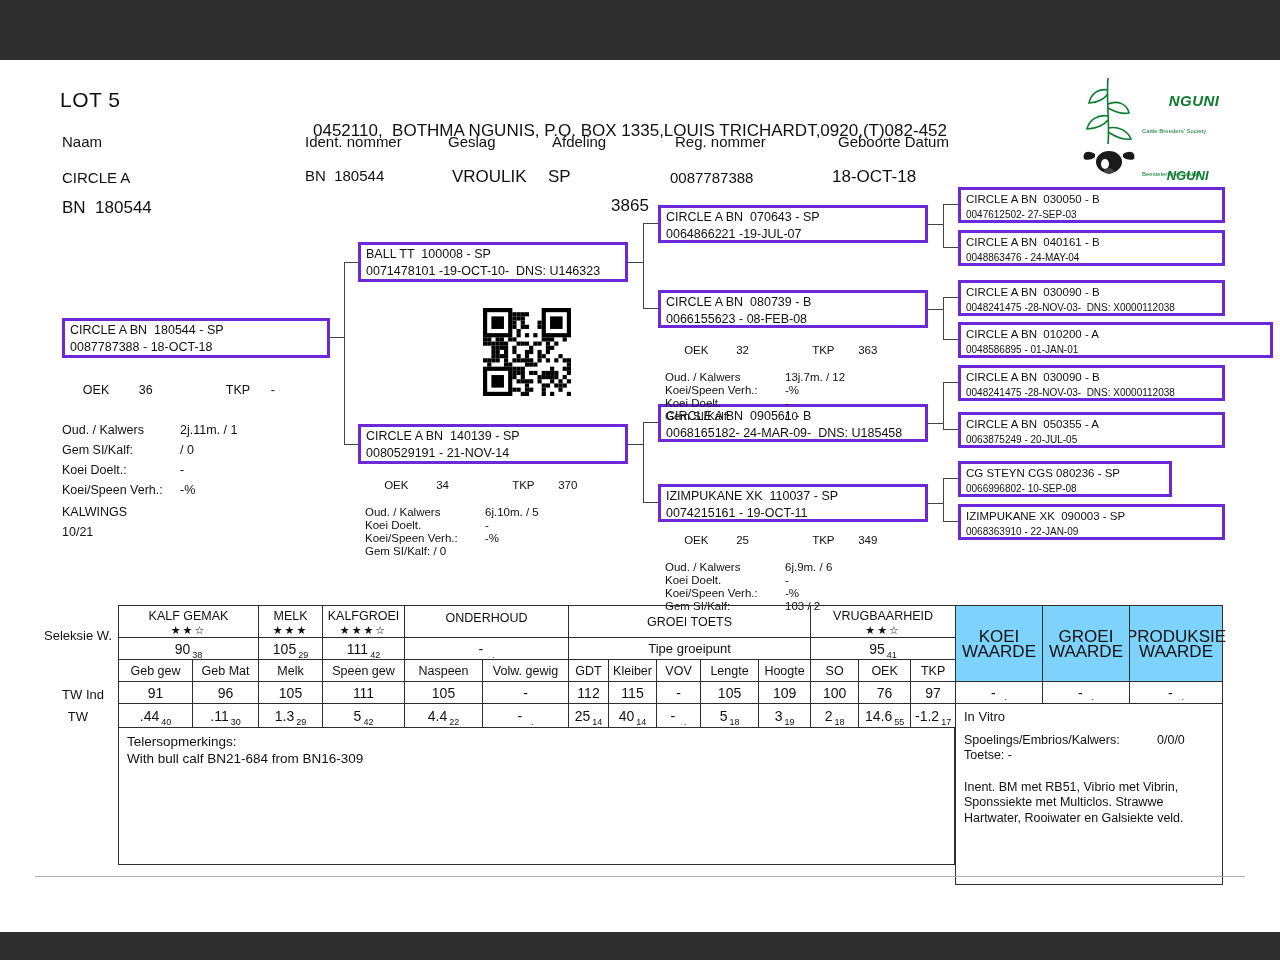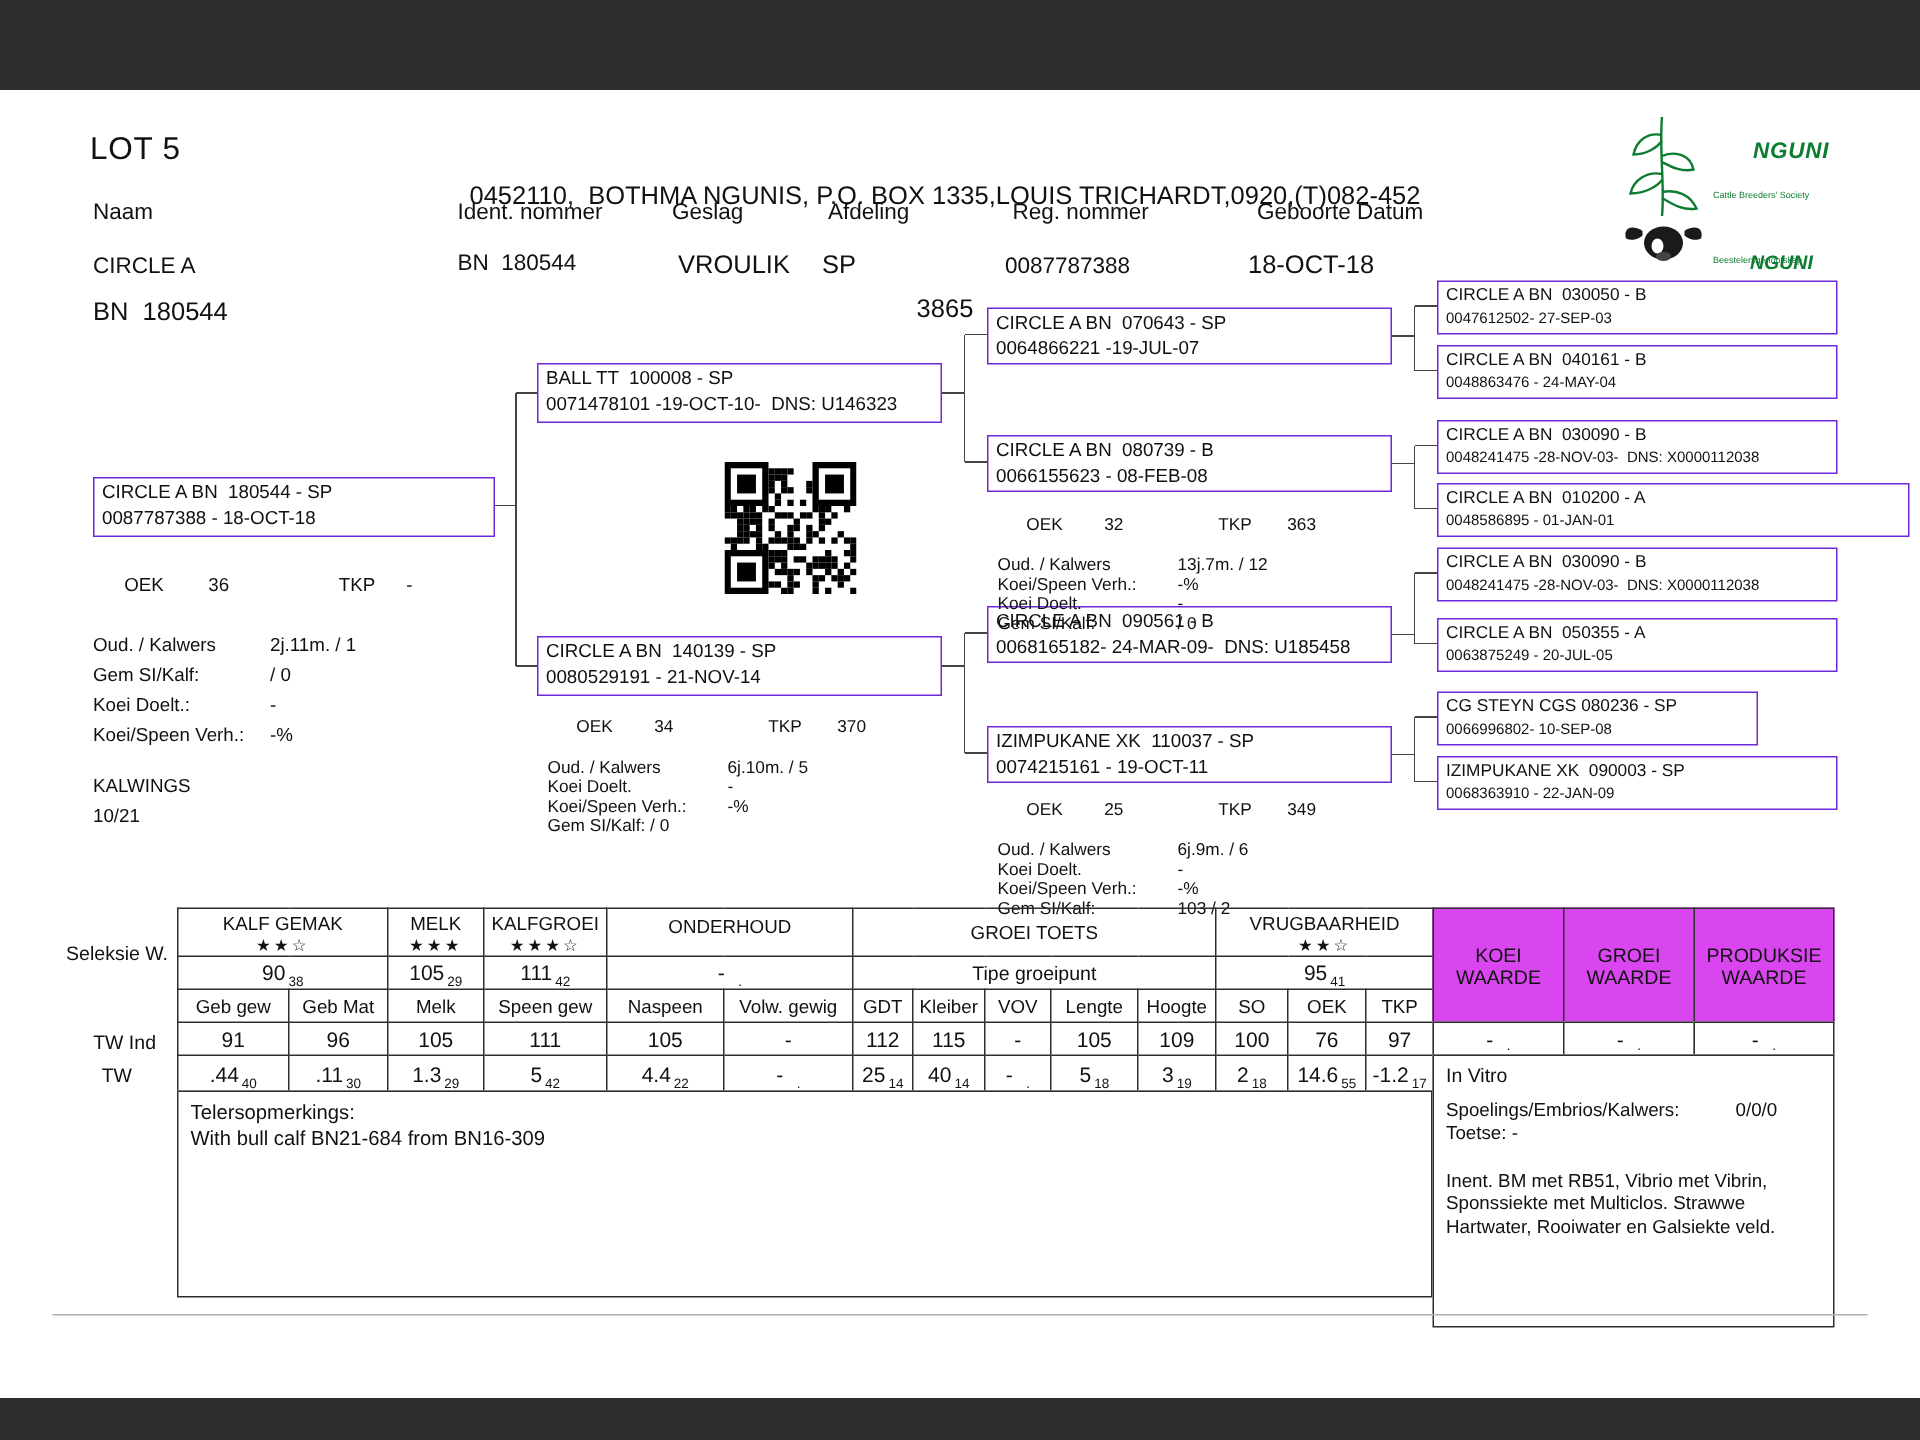--- a/index.html
+++ b/index.html
@@ -8,32 +8,32 @@
   .bar{position:absolute;left:0;width:100%;background:#2e2e2e}
   .bar.top{top:0;height:60px}
   .bar.bottom{top:932px;height:28px}
   .abs{position:absolute;white-space:pre}
   .hdr{font-size:17px;text-align:center;line-height:25px}
   .lot{font-size:21px;letter-spacing:.5px}
   .idlabel{font-size:15px}
   .idval{font-size:15px}
   .idval.big{font-size:17px}
   
-  .pbox{position:absolute;border:1px solid #6d28d9;background:#fff;padding:1px 5px;font-size:12.5px;line-height:17px;overflow:hidden}
+  .pbox{position:absolute;border:3px solid #6d28d9;background:#fff;padding:1px 5px;font-size:12.5px;line-height:17px;overflow:hidden}
   .pbox div{white-space:pre}
   .pbox.g4{font-size:11.5px;line-height:15px;padding-top:2px}
   .pbox.g4 .l2{font-size:10px}
   
   .stats{position:absolute}
   .stats .srow{white-space:pre}
   .stats span{display:inline-block;white-space:pre}
   .stats-lg{font-size:12.5px;line-height:20px}
   .stats-lg .lc{width:118px}
   .stats-lg .c1{width:56px}.stats-lg .c2{width:87px}.stats-lg .c3{width:45px}
-  .stats-lg .kalwings{margin-top:14px}
+  .stats-lg .kalwings{margin-top:2px}
   .stats-sm{font-size:11.5px;line-height:13.2px}
   .stats-sm .lc{width:120px}
   .stats-sm .c1{width:52px}.stats-sm .c2{width:76px}.stats-sm .c3{width:46px}
   
   .connectors{position:absolute;left:0;top:0;pointer-events:none}
   
   .ptable{position:absolute;left:118px;top:605px;border-collapse:collapse;table-layout:fixed;width:837px}
   .ptable td{border:1px solid #2e2e2e;text-align:center;padding:0;overflow:hidden;vertical-align:middle}
   .ptable tr.r1 td{height:32px}
   .ptable tr.r2 td{height:22px}
@@ -41,21 +41,21 @@
   .ptable tr.r4 td{height:22px;font-size:14px}
   .ptable tr.r5 td{height:24px;font-size:14px}
   .glabel{font-size:12.5px;line-height:15px;padding-top:2px}
   .gstars{font-family:"DejaVu Sans",sans-serif;font-size:11px;line-height:13px;letter-spacing:2px}
   .vtop{vertical-align:top !important;padding-top:3px !important}
   .val{font-size:14px}
   .sub{font-size:9px;position:relative;top:4px;margin-left:2px;display:inline-block}
   .dashcell .sub{margin-left:9px}
   .rowlabel{font-size:13px;text-align:right;width:74px}
   
-  .wbox{position:absolute;border:1px solid #2e2e2e;background:#d946ef;display:flex;align-items:center;justify-content:center;text-align:center;font-size:13px;line-height:15px}
+  .wbox{position:absolute;border:1px solid #2e2e2e;background:#7dd3fc;display:flex;align-items:center;justify-content:center;text-align:center;font-size:17px;line-height:15px}
   .wcell{position:absolute;border:1px solid #2e2e2e;background:#fff;display:flex;align-items:center;justify-content:center;font-size:14px}
   .notes{position:absolute;border:1px solid #2e2e2e;background:#fff;font-size:13.5px;line-height:17px;padding:5px 8px}
   .notes-right{font-size:12.5px;line-height:15.5px}
   .spoelrow{position:relative}
   .spoelval{position:absolute;left:193px;top:0}
   .invitro{font-size:13px;margin-bottom:8px}
   .inentpara{margin-top:16px;white-space:normal}
   .hairline{position:absolute;height:1px;background:#b0b0b0}
   
   .logo{position:absolute;left:1078px;top:72px;width:134px;height:108px}

